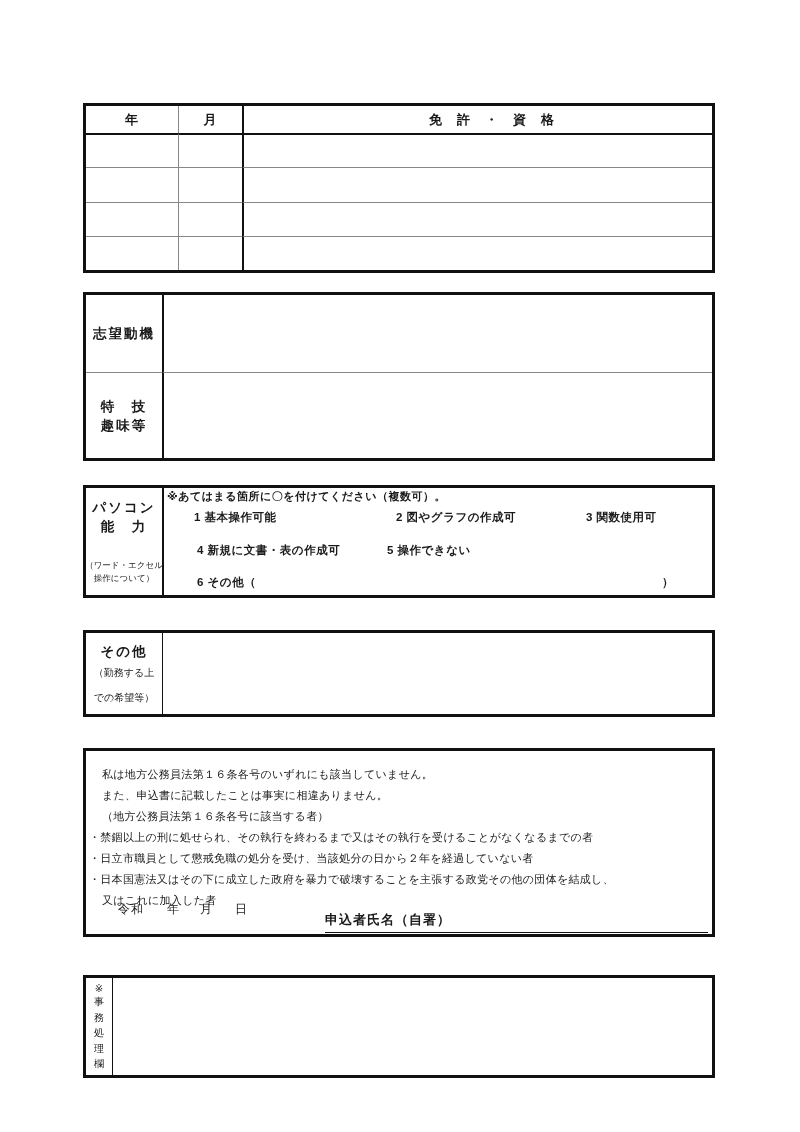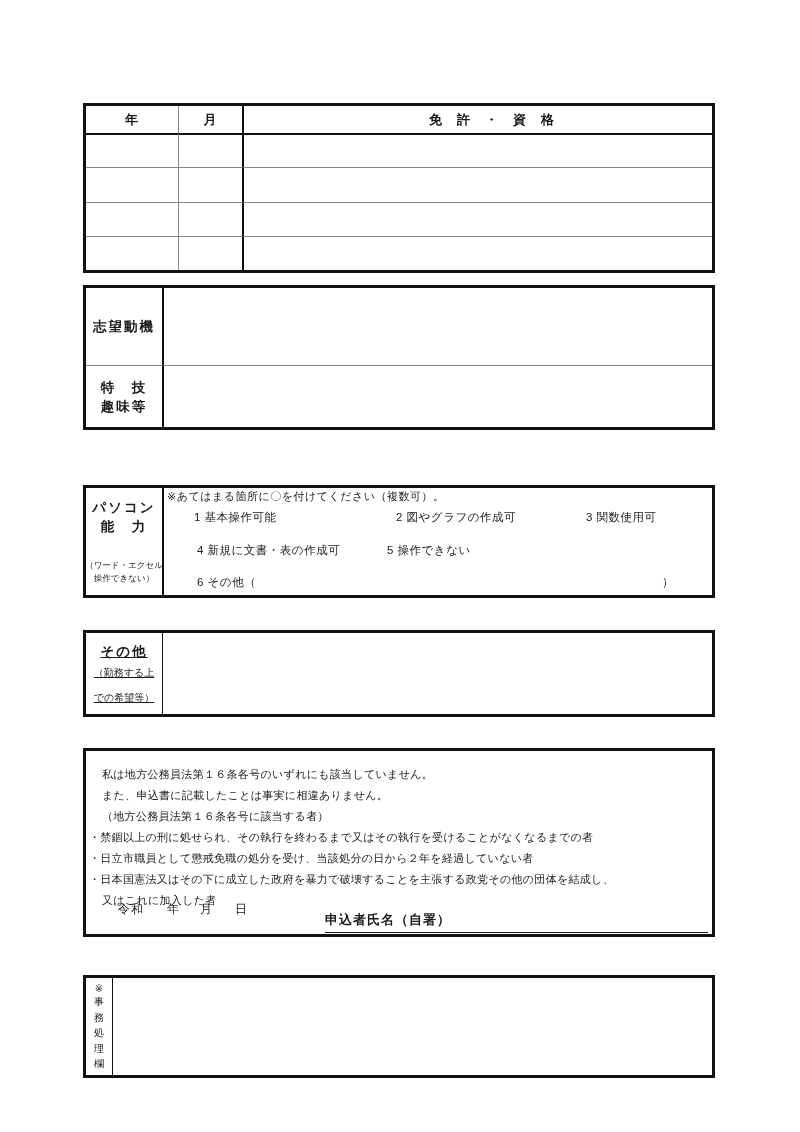--- a/index.html
+++ b/index.html
@@ -24,26 +24,26 @@
   .t1 .c1 { border-left:none; }
   .t1 .c3 { border-left:2.5px solid #111;padding-left:28px; }
   .t1 .hd { border-top:none; display:flex; align-items:center; justify-content:center;
             font-size:13px; font-weight:bold; letter-spacing:1px; }
   .t1 .r1 { border-top:2.5px solid #111; }
   
   .lbl-tbl { display:grid; }
   .lbl-cell { display:flex; flex-direction:column; align-items:center; justify-content:center;
               text-align:center; }
   .lbl-main { font-size:13.5px; font-weight:bold; letter-spacing:2px; line-height:19px; }
-  .t2 { top:285px; height:145px; grid-template-columns:76px 1fr; grid-template-rows:77px 1fr; }
+  .t2 { top:292px; height:169px; grid-template-columns:76px 1fr; grid-template-rows:77px 1fr; }
   .t2 .content { border-left:2.5px solid #111; }
   .t2 .row2 { border-top:1px solid #888; }
   .t3 { top:485px; height:113px; grid-template-columns:76px 1fr; }
-  .t3 .content { border-left:2.5px solid #111; position:relative; }
-  .t4 { top:630px; height:87px; grid-template-columns:76px 1fr;text-decoration:underline; }
+  .t3 .content { border-left:2.5px solid #111; position:relative;font-weight:bold; }
+  .t4 { top:630px; height:87px; grid-template-columns:76px 1fr; }
   .t4 .content { border-left:1.5px solid #111; }
   .sub-lbl { font-size:8.5px; font-weight:normal; letter-spacing:0; line-height:13px;
              margin-top:23px; white-space:nowrap; }
   .sub-lbl2 { font-size:10px; font-weight:normal; letter-spacing:0; line-height:15px;
               margin-top:4px; white-space:nowrap; }
   
   .pc-note { position:absolute; top:1px; left:3px; font-size:11px; letter-spacing:0.5px; }
   .pc-opt { position:absolute; font-size:11.5px; white-space:nowrap; letter-spacing:0.5px; }
   
   .t5 { top:748px; height:189px; }
@@ -97,21 +97,21 @@
       <div class="lbl-main">趣味等</div>
     </div>
     <div class="content row2"></div>
   </div>
 
   <div class="tbl lbl-tbl t3">
     <div class="lbl-cell">
       <div class="lbl-main">パソコン</div>
       <div class="lbl-main">能　力</div>
       <div class="sub-lbl">（ワード・エクセル</div>
-      <div class="sub-lbl" style="margin-top:0;">操作できない）</div>
+      <div class="sub-lbl" style="margin-top:0;">操作について）</div>
     </div>
     <div class="content">
       <div class="pc-note">※あてはまる箇所に〇を付けてください（複数可）。</div>
       <span class="pc-opt" style="top:22px; left:30px;">1 基本操作可能</span>
       <span class="pc-opt" style="top:22px; left:232px;">2 図やグラフの作成可</span>
       <span class="pc-opt" style="top:22px; left:422px;">3 関数使用可</span>
       <span class="pc-opt" style="top:55px; left:33px;">4 新規に文書・表の作成可</span>
       <span class="pc-opt" style="top:55px; left:223px;">5 操作できない</span>
       <span class="pc-opt" style="top:87px; left:33px;">6 その他（</span>
       <span class="pc-opt" style="top:87px; left:498px;">）</span>

